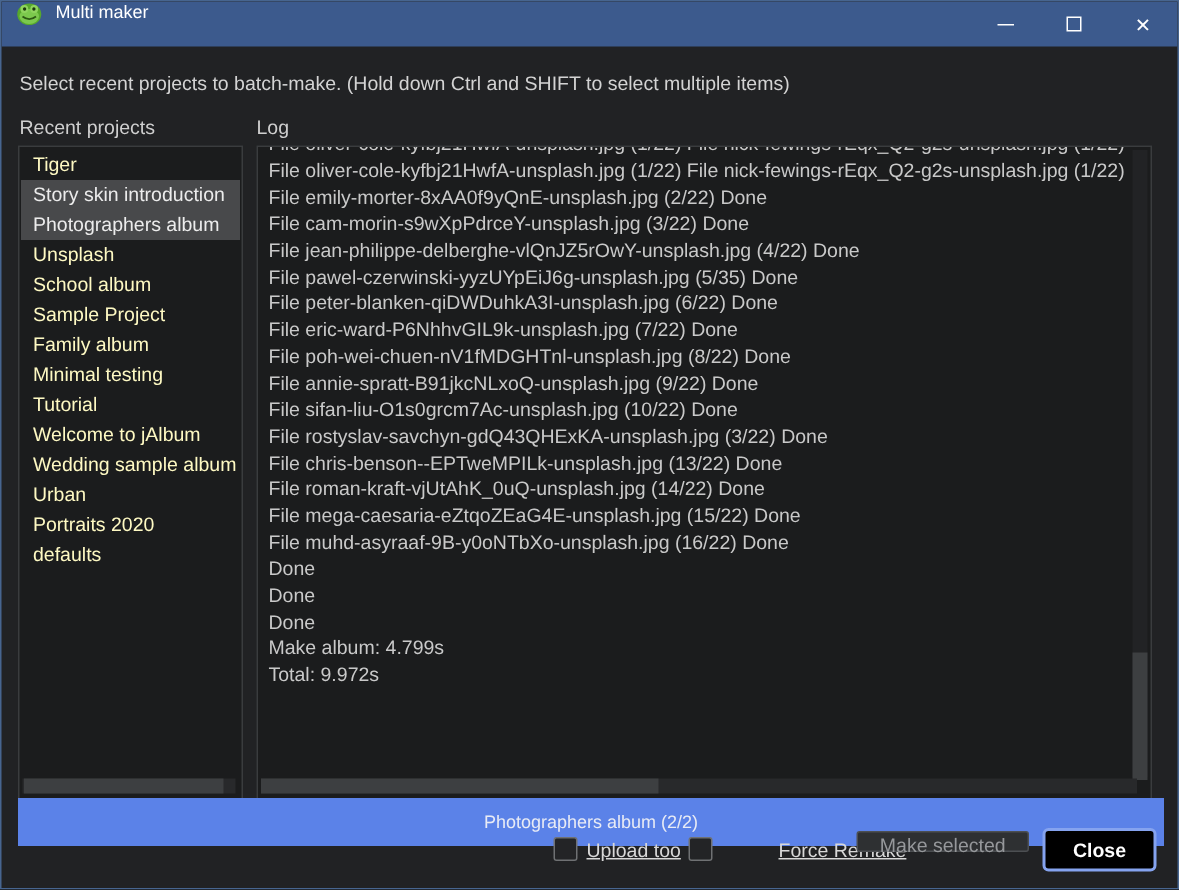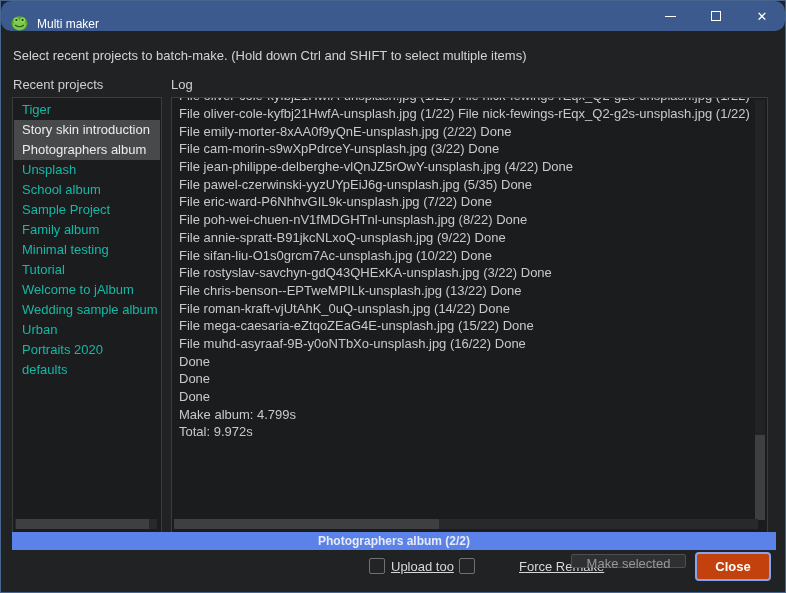--- a/index.html
+++ b/index.html
@@ -7,21 +7,21 @@
 
   .window {
     position:relative; width:786px; height:593px;
     background:#212224; overflow:hidden;
     border:1px solid #47658f;
   }
 
   
   .titlebar {
     position:absolute; left:0; top:0; right:0; height:30px;
-    background:#3c5a8d; display:flex; align-items:flex-end;border-radius:10px;
+    background:#3c5a8d; display:flex; align-items:flex-start;
   }
   .titlebar .app-icon { margin-left:10px; width:17px; height:16px; display:block; }
   .titlebar .title { color:#ffffff; font-size:12px; margin-left:9px; }
   .win-controls { margin-left:auto; display:flex; height:100%; }
   .win-btn { width:46px; height:100%; display:flex; align-items:center; justify-content:center; color:#fff; font-size:13px; cursor:default; }
   .min-glyph { width:11px; height:1px; background:#fff; display:block; }
   .max-glyph { width:10px; height:10px; border:1px solid #fff; display:block; }
 
   
   .instruction { position:absolute; left:12px; top:47px; font-size:13px; color:#d3d3d3; }
@@ -30,21 +30,21 @@
   .log-label { left:170px; top:76px; }
 
   
   .panel { position:absolute; top:96px; background:#1b1c1d; border:1px solid #3a3c3e; }
   .projects-panel { left:11px; width:150px; height:436px; }
   .log-panel { left:170px; width:597px; height:436px; }
 
   .project-rows { position:absolute; left:1px; top:2px; right:1px; }
   .project-row {
     height:20px; line-height:20px; padding-left:8px;
-    font-size:13px; color:#14b8a6; white-space:nowrap; overflow:hidden;
+    font-size:13px; color:#fef9c3; white-space:nowrap; overflow:hidden;
   }
   .project-row.selected { background:#48494b; color:#ececec; }
 
   .log-content {
     position:absolute; left:7px; top:0; right:14px; bottom:14px;
     overflow:hidden; font-size:13px; color:#c9c9c9;
   }
   .log-clip { height:7px; overflow:hidden; }
   .log-clip .log-line { margin-top:-11px; }
   .log-line { height:17.7px; line-height:17.7px; white-space:nowrap; overflow:hidden; }
@@ -58,22 +58,22 @@
   .hscroll .thumb { position:absolute; top:0; bottom:0; background:#3d3f41; }
   .projects-panel .hscroll .thumb { left:1px; width:94%; }
   .log-panel .hscroll .thumb { left:0; width:265px; }
   .vscroll {
     position:absolute; top:2px; right:2px; bottom:14px; width:10px; background:#222325;
   }
   .vscroll .thumb { position:absolute; left:0; right:0; top:335px; height:85px; background:#3d3f41; }
 
   
   .progressbar {
-    position:absolute; left:11px; top:531px; width:764px; height:18px;
-    background:#5b82e8; display:flex; align-items:center; justify-content:center;font-weight:bold;
+    position:absolute; left:11px; top:531px; width:764px; height:32px;
+    background:#5b82e8; display:flex; align-items:center; justify-content:center;
   }
   .progressbar span { font-size:12px; color:#e8ebf5; }
 
   
   .footer-item { position:absolute; display:flex; align-items:center; }
   .chk-upload { left:368px; top:557px; }
   .chk-force  { left:458px; top:557px;gap:38px; }
   .checkbox {
     width:16px; height:16px; background:#232426; border:1px solid #6f7173;
     border-radius:2px; margin-right:6px; flex:0 0 auto;
@@ -81,21 +81,21 @@
   .chk-label { font-size:13px; color:#d8d8d8; white-space:nowrap;text-decoration:underline; }
 
   .btn { position:absolute; font-size:13px; text-align:center; cursor:default; }
   .btn-make {
     left:570px; top:553px; width:115px; height:14px;
     background:#2e3032; border:1px solid #4c4f52; color:#96989b;
     border-radius:2px;
   }
   .btn-close {
     left:694px; top:551px; width:76px; height:29px;
-    background:#c2410c; border:2px solid #85a3ef; color:#ffffff;
+    background:#000000; border:2px solid #85a3ef; color:#ffffff;
     font-weight:bold; border-radius:4px;
   }
 </style>
 </head>
 <body>
 
 <div class="window">
 
   <div class="titlebar">
     <svg class="app-icon" viewBox="0 0 17 16">
@@ -152,20 +152,21 @@
     <div class="log-content">
       <div class="log-clip">
         <div class="log-line">File oliver-cole-kyfbj21HwfA-unsplash.jpg (1/22) File nick-fewings-rEqx_Q2-g2s-unsplash.jpg (1/22) Fil</div>
       </div>
       <div>
           <div class="log-line">File oliver-cole-kyfbj21HwfA-unsplash.jpg (1/22) File nick-fewings-rEqx_Q2-g2s-unsplash.jpg (1/22) Fil</div>
           <div class="log-line">File emily-morter-8xAA0f9yQnE-unsplash.jpg (2/22) Done</div>
           <div class="log-line">File cam-morin-s9wXpPdrceY-unsplash.jpg (3/22) Done</div>
           <div class="log-line">File jean-philippe-delberghe-vlQnJZ5rOwY-unsplash.jpg (4/22) Done</div>
           <div class="log-line">File pawel-czerwinski-yyzUYpEiJ6g-unsplash.jpg (5/35) Done</div>
+          <div class="log-line">File peter-blanken-qiDWDuhkA3I-unsplash.jpg (6/22) Done</div>
           <div class="log-line">File eric-ward-P6NhhvGIL9k-unsplash.jpg (7/22) Done</div>
           <div class="log-line">File poh-wei-chuen-nV1fMDGHTnl-unsplash.jpg (8/22) Done</div>
           <div class="log-line">File annie-spratt-B91jkcNLxoQ-unsplash.jpg (9/22) Done</div>
           <div class="log-line">File sifan-liu-O1s0grcm7Ac-unsplash.jpg (10/22) Done</div>
           <div class="log-line">File rostyslav-savchyn-gdQ43QHExKA-unsplash.jpg (3/22) Done</div>
           <div class="log-line">File chris-benson--EPTweMPILk-unsplash.jpg (13/22) Done</div>
           <div class="log-line">File roman-kraft-vjUtAhK_0uQ-unsplash.jpg (14/22) Done</div>
           <div class="log-line">File mega-caesaria-eZtqoZEaG4E-unsplash.jpg (15/22) Done</div>
           <div class="log-line">File muhd-asyraaf-9B-y0oNTbXo-unsplash.jpg (16/22) Done</div>
           <div class="log-line">Done</div>

